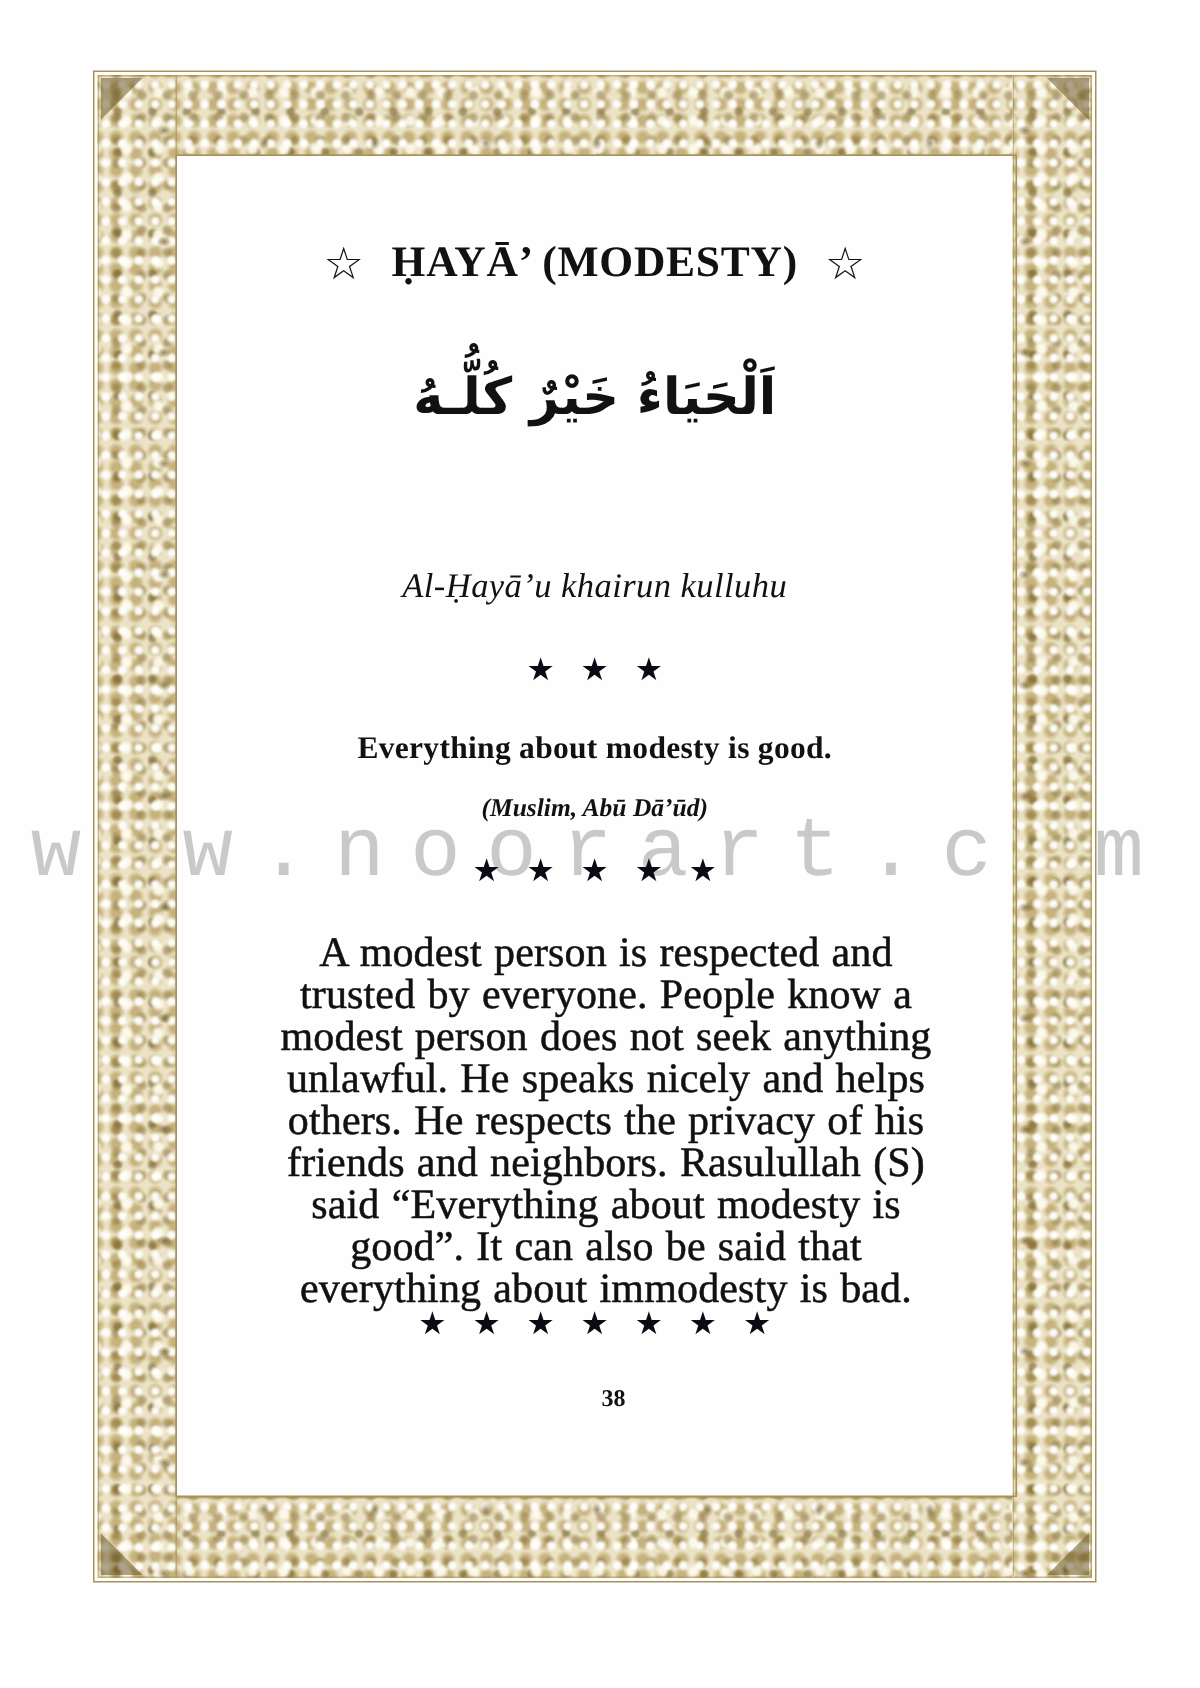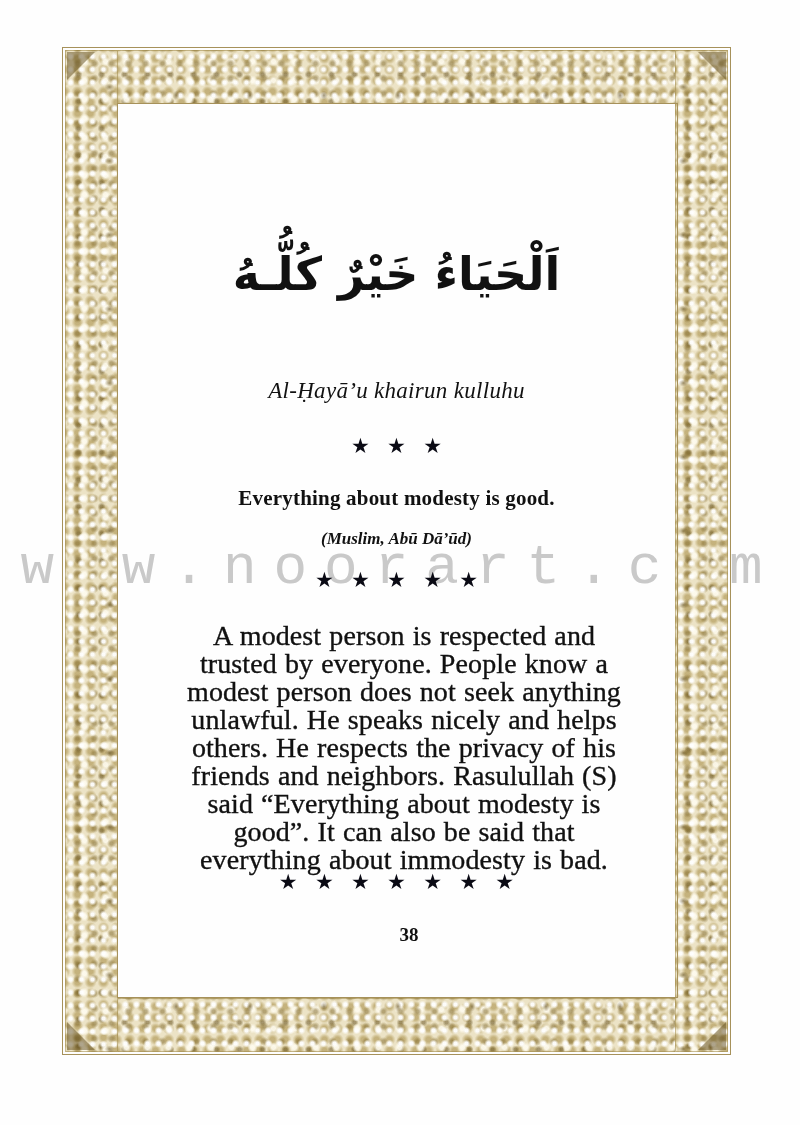--- a/index.html
+++ b/index.html
@@ -56,57 +56,58 @@
   
   .content{position:absolute;z-index:3;left:118px;top:104px;width:557px;height:891px;}
   .content>div,.content>h1,.content>p{position:absolute;left:0;right:0;margin:0;text-align:center;}
 
   .title{top:54px;font-size:29px;font-weight:700;letter-spacing:.5px;}
   .title .tstar{font-size:30px;font-weight:400;vertical-align:-2px;}
   .title .tstar.left{margin-right:18px;}
   .title .tstar.right{margin-left:18px;}
 
   .arabic{top:134px;direction:rtl;font-family:"DejaVu Sans",sans-serif;
-    font-size:46px;font-weight:700;line-height:1.6;}
+    font-size:34px;font-weight:700;line-height:1.6;}
 
   .translit{top:274px;font-size:23px;font-weight:400;font-style:italic;letter-spacing:.3px;}
 
   .stars{font-size:21px;word-spacing:12px;letter-spacing:0;color:#0a0a14;}
   .stars-three{top:330px;}
   .stars-five{top:464px;}
   .stars-seven{top:766px;}
 
   .translation{top:382px;font-size:21px;font-weight:700;letter-spacing:.2px;}
   .source{top:425px;font-size:17px;font-weight:700;font-style:italic;}
 
   .body-text{
     top:518px;left:57px !important;right:auto;width:458px;
     font-size:28px;line-height:28px;text-align:justify;
     -webkit-text-stroke:.35px #111;letter-spacing:.1px;word-spacing:1px;
   }
-  .pagenum{top:820px;font-size:19px;font-weight:700;padding-left:25px;}
+  .pagenum{top:820px;font-size:16px;font-weight:700;padding-left:25px;}
 </style>
 </head>
 <body>
 
 <div class="watermark">www.noorart.com</div>
 
 <div class="band band-top"></div>
 <div class="band band-bottom"></div>
 <div class="band band-left"></div>
 <div class="band band-right"></div>
 <div class="outer-line"></div>
 <div class="inner-line"></div>
 <div class="corner-accent c-tl"></div>
 <div class="corner-accent c-tr"></div>
 <div class="corner-accent c-bl"></div>
 <div class="corner-accent c-br"></div>
 
 <div class="content">
 
+  <h1 class="title"><span class="tstar left">☆</span><span>ḤAYĀ’ (MODESTY)</span><span class="tstar right">☆</span></h1>
 
   <div class="arabic">اَلْحَيَاءُ خَيْرٌ كُلُّـهُ</div>
 
   <div class="translit">Al-Ḥayā’u khairun kulluhu</div>
 
   <div class="stars stars-three">★ ★ ★</div>
 
   <div class="translation">Everything about modesty is good.</div>
 
   <div class="source">(Muslim, Abū Dā’ūd)</div>

